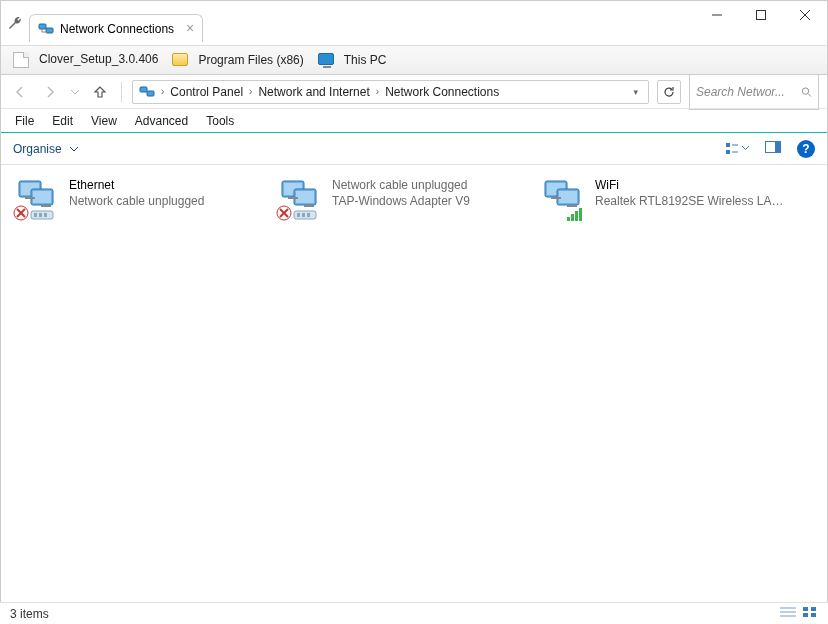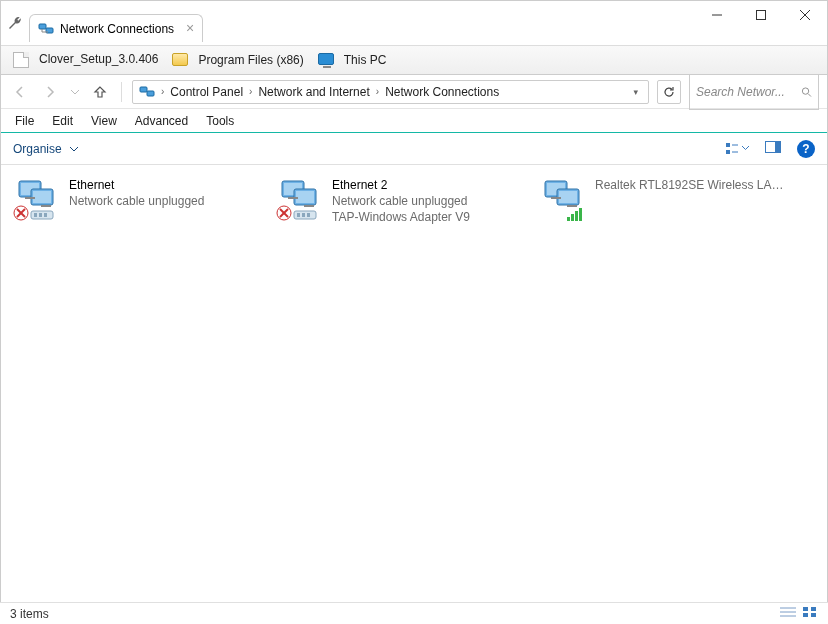--- a/index.html
+++ b/index.html
@@ -251,41 +251,41 @@
             <line x1="12" y1="4" x2="4" y2="12" stroke="#c33" stroke-width="2"></line>
           </g>
           <g transform="translate(18,32)">
             <rect x="0" y="2" width="22" height="8" rx="2" fill="#d7e5ef" stroke="#8aa7bd"></rect>
             <rect x="3" y="4" width="3" height="4" fill="#8aa7bd"></rect>
             <rect x="8" y="4" width="3" height="4" fill="#8aa7bd"></rect>
             <rect x="13" y="4" width="3" height="4" fill="#8aa7bd"></rect>
           </g>
         </svg></div>
       <div class="conn-text">
-        <div class="conn-name">Ethernet 2</div>
         <div class="conn-sub">Network cable unplugged</div>
         <div class="conn-sub">TAP-Windows Adapter V9</div>
       </div>
     </div>
     <div class="conn-item">
       <div class="conn-icon"><svg width="48" height="48" viewBox="0 0 48 48">
           <rect x="6" y="4" width="22" height="16" rx="2" fill="#6fb2e6" stroke="#2f72a8"></rect>
           <rect x="8" y="6" width="18" height="12" fill="#a8d3f2"></rect>
           <rect x="18" y="12" width="22" height="16" rx="2" fill="#6fb2e6" stroke="#2f72a8"></rect>
           <rect x="20" y="14" width="18" height="12" fill="#a8d3f2"></rect>
           <rect x="12" y="20" width="10" height="2" fill="#888"></rect>
           <rect x="28" y="28" width="10" height="2" fill="#888"></rect>
           <g transform="translate(28,30)">
             <rect x="0" y="10" width="3" height="4" fill="#3ab54a"></rect>
             <rect x="4" y="7" width="3" height="7" fill="#3ab54a"></rect>
             <rect x="8" y="4" width="3" height="10" fill="#3ab54a"></rect>
             <rect x="12" y="1" width="3" height="13" fill="#3ab54a"></rect>
           </g>
         </svg></div>
       <div class="conn-text">
+        <div class="conn-name">WiFi</div>
         <div class="conn-sub">Realtek RTL8192SE Wireless LAN 8...</div>
       </div>
     </div>
   </div>
 
 <div class="statusbar">
   <span>3 items</span>
   <div class="statusbar-right">
     <span><svg width="16" height="12">
           <line x1="0" y1="2" x2="16" y2="2" stroke="#7a9cc6"></line>

